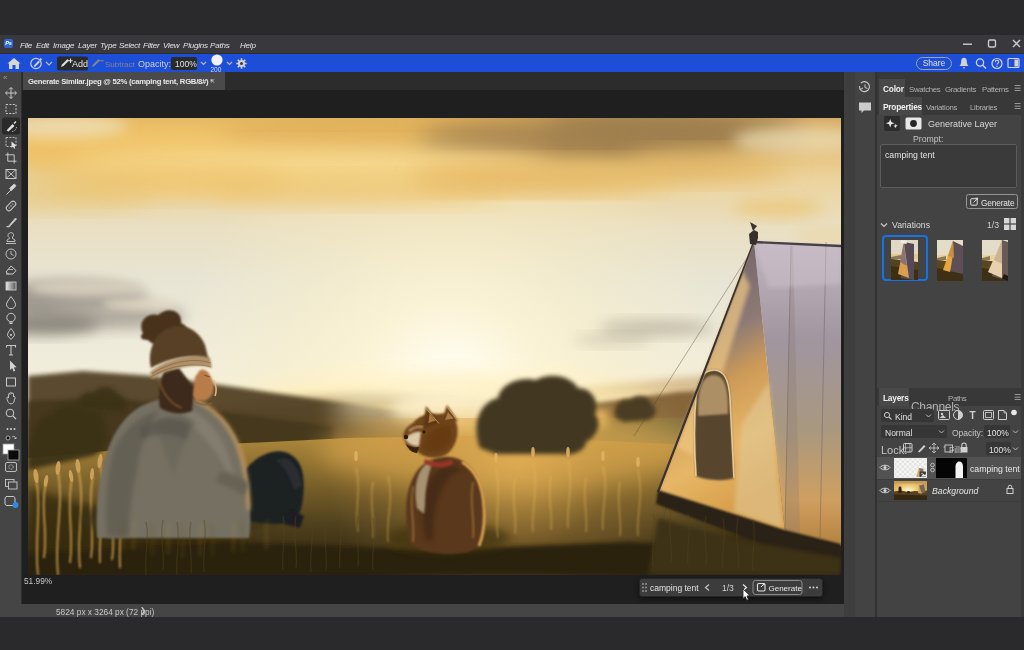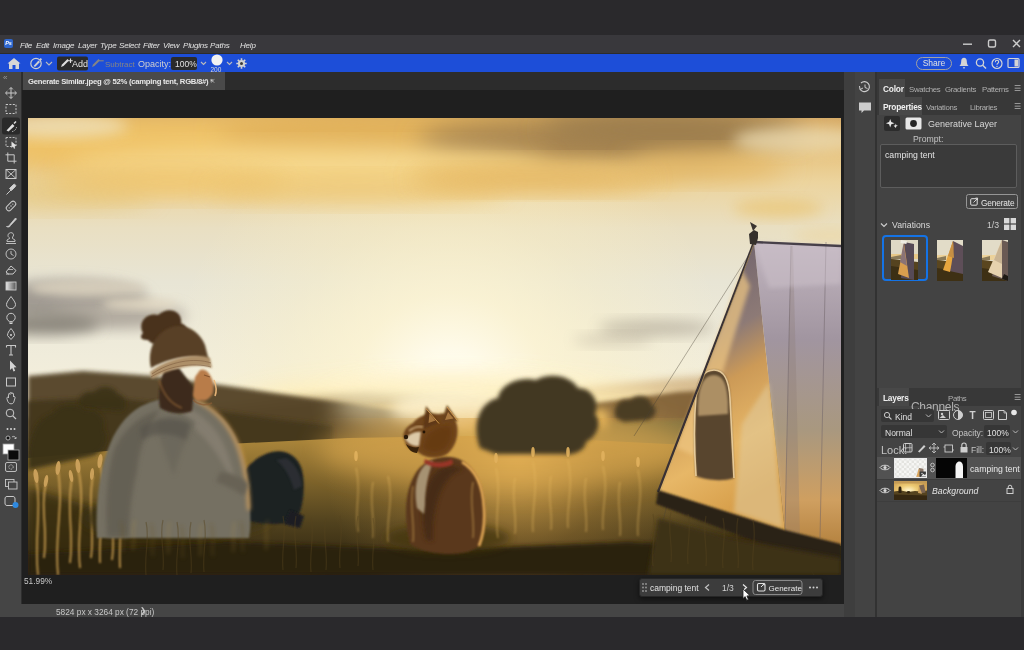--- a/index.html
+++ b/index.html
@@ -677,21 +677,21 @@
       <path d="M15 9.5 L21 3 L22.5 4.5 L16.5 10.5 Z" fill="#cfcfcf" stroke="none"></path>
       <g stroke="#cfcfcf" stroke-width="1.1">
         <path d="M31 1.5 L31 10.5 M26.5 6 L35.5 6 M29 3 L31 1 L33 3 M29 9 L31 11 L33 9 M28 4.5 L26 6 L28 7.5 M34 4.5 L36 6 L34 7.5" stroke-width="0.8"></path>
       </g>
       <rect x="42" y="3" width="7.5" height="7" stroke-width="0.9"></rect>
       <path d="M40.5 5 L42 5 M49.5 8 L51 8" stroke-width="0.8"></path>
       <rect x="57.5" y="5" width="7" height="5.5" fill="#cfcfcf" stroke="none"></rect>
       <path d="M58.8 5 L58.8 3.2 A2.2 2.2 0 0 1 63.2 3.2 L63.2 5" stroke-width="1.1"></path>
     </g>
   </svg>
-  <div class="txt" style="left:971px;top:445px;font-size:8.5px;color:#c4c4c4;">Fill:</div>
+  <div class="txt" style="left:949px;top:445px;font-size:8.5px;color:#c4c4c4;">Fill:</div>
   <div class="abs" style="left:986px;top:442px;width:25px;height:13px;background:#363636;border-radius:2px;"></div>
   <div class="txt" style="left:989px;top:445px;font-size:8.5px;color:#e0e0e0;">100%</div>
   <svg class="abs" style="left:1012px;top:446px;width:7px;height:6px;" viewBox="0 0 7 6">
       <path d="M1 1.5 L3.5 4 L6 1.5" fill="none" stroke="#b8b8b8" stroke-width="1"></path>
     </svg>
 
   <div class="abs" style="left:877px;top:457px;width:144px;height:22px;background:#525252;"></div>
   <svg class="abs" style="left:879px;top:463px;width:12px;height:9px;" viewBox="0 0 12 9">
     <path d="M1 4.5 C3 1.5 9 1.5 11 4.5 C9 7.5 3 7.5 1 4.5 Z" fill="none" stroke="#d8d8d8" stroke-width="1"></path>
     <circle cx="6" cy="4.5" r="1.6" fill="#d8d8d8"></circle>

